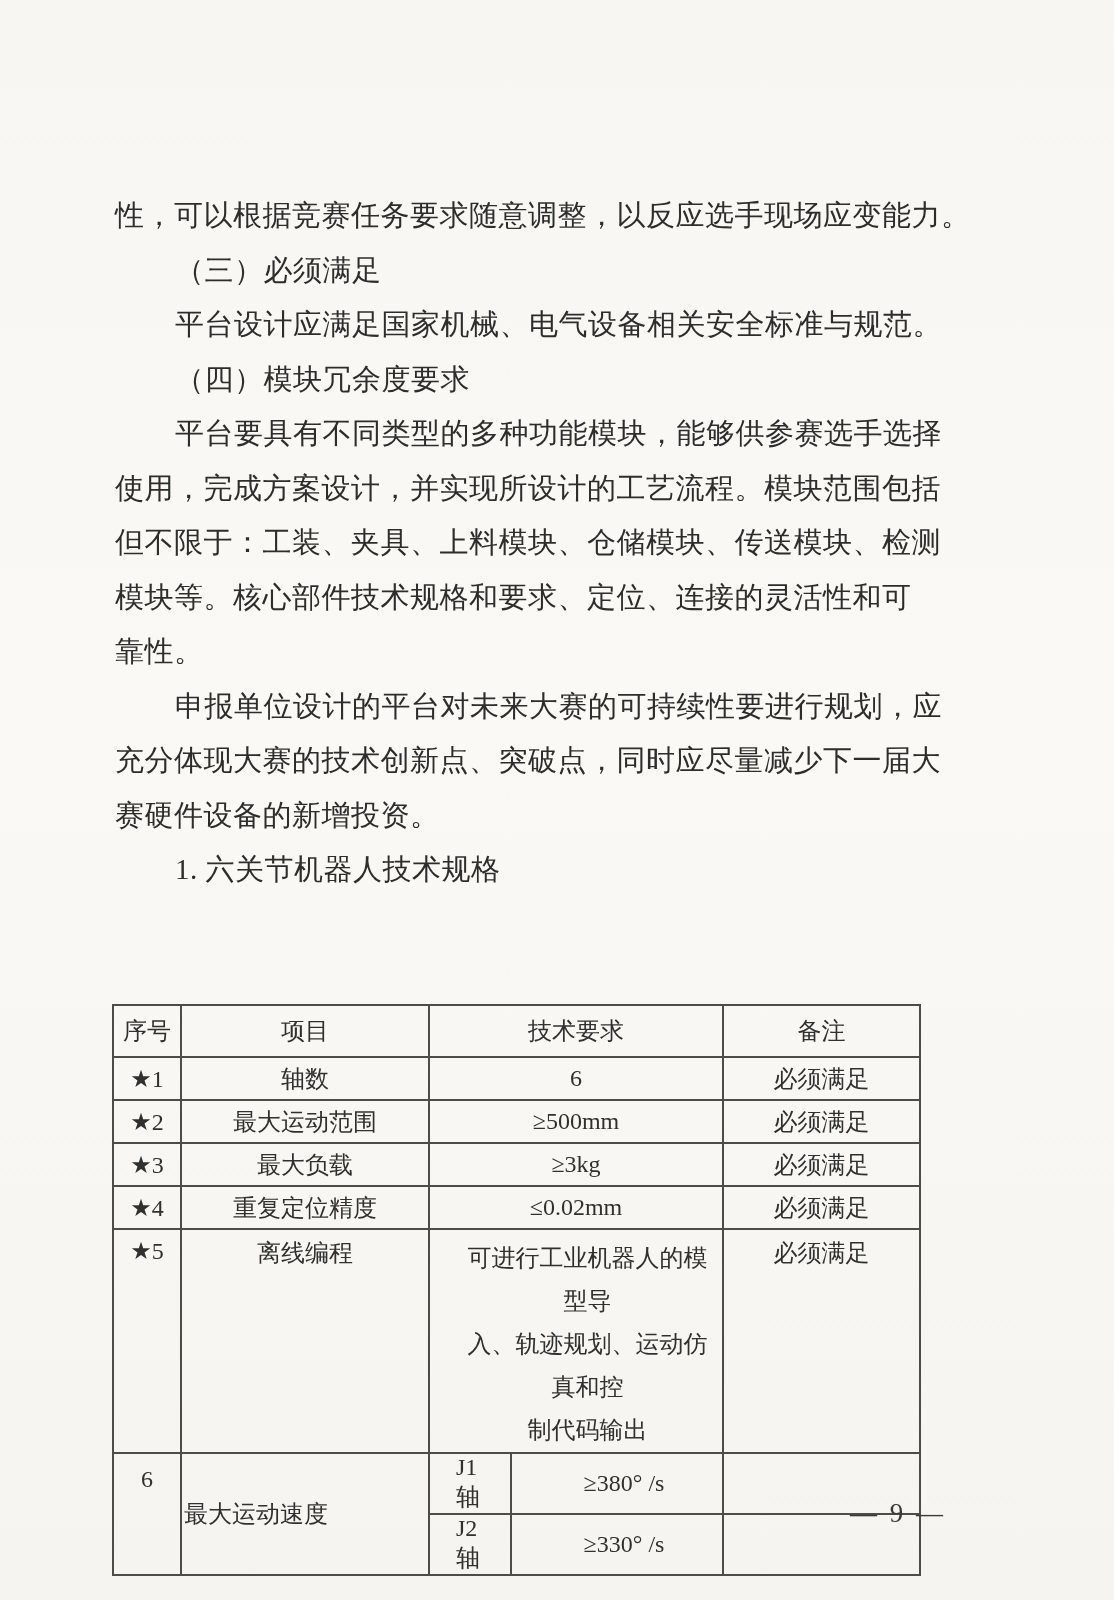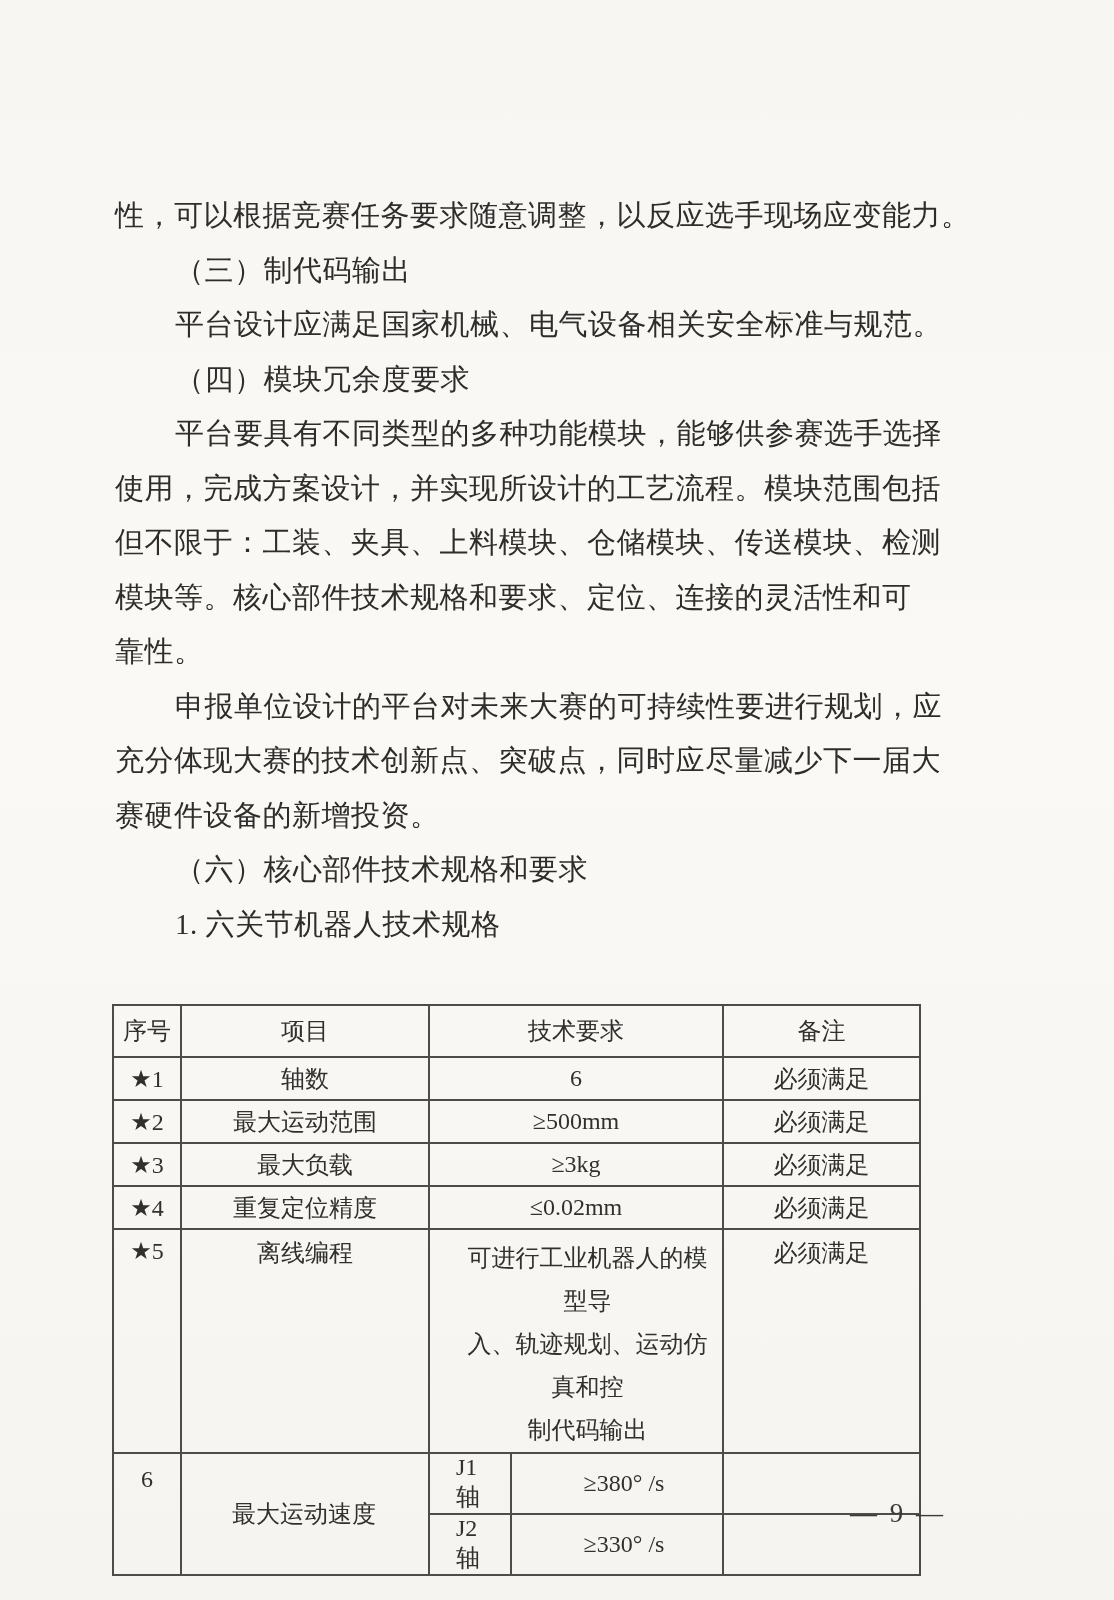--- a/index.html
+++ b/index.html
@@ -57,53 +57,52 @@
   tr.r-sub2  { height: 37px; }
   tr.r-tall td { vertical-align: top; padding-top: 7px; }
   td.req-multiline {
     white-space: pre-line;
     line-height: 43px;
     padding-top: 0;
     vertical-align: top;
     padding-left: 27px;
   }
   td.seq-top { vertical-align: top; padding-top: 12px; }
-  td.item-left { text-align: center; padding-left: 2px; }
+  td.item-left { text-align: left; padding-left: 2px; }
   td.axis-cell { text-align: left; padding-left: 26px; }
   td.speed-cell { text-align: center; padding-left: 18px; }
   
   .page-number {
     position: absolute;
     left: 850px;
     top: 1498px;
     font-size: 27px;
     letter-spacing: 3px;
     color: #3a3936;
     white-space: nowrap;
   }
 </style>
 </head>
 <body>
 
 <div class="page">
 
   <div class="body-text">
     <div class="line">性，可以根据竞赛任务要求随意调整，以反应选手现场应变能力。</div>
-    <div class="line indent">（三）制代码输出</div>
+    <div class="line indent">（三）必须满足</div>
     <div class="line indent">平台设计应满足国家机械、电气设备相关安全标准与规范。</div>
     <div class="line indent">（四）模块冗余度要求</div>
     <div class="line indent">平台要具有不同类型的多种功能模块，能够供参赛选手选择</div>
     <div class="line">使用，完成方案设计，并实现所设计的工艺流程。模块范围包括</div>
     <div class="line">但不限于：工装、夹具、上料模块、仓储模块、传送模块、检测</div>
     <div class="line">模块等。核心部件技术规格和要求、定位、连接的灵活性和可</div>
     <div class="line">靠性。</div>
     <div class="line indent">申报单位设计的平台对未来大赛的可持续性要进行规划，应</div>
     <div class="line">充分体现大赛的技术创新点、突破点，同时应尽量减少下一届大</div>
     <div class="line">赛硬件设备的新增投资。</div>
-    <div class="line indent">（六）核心部件技术规格和要求</div>
     <div class="line indent">1. 六关节机器人技术规格</div>
   </div>
 
   <table class="spec-table">
     <colgroup>
       <col class="c-seq">
         <col class="c-item">
         <col class="c-ta">
         <col class="c-tb">
         <col class="c-note">

